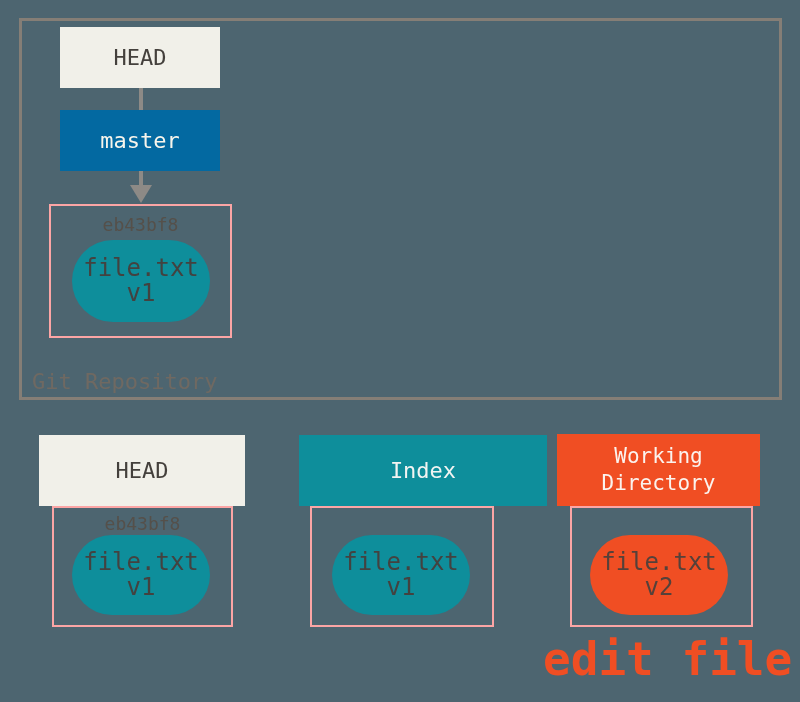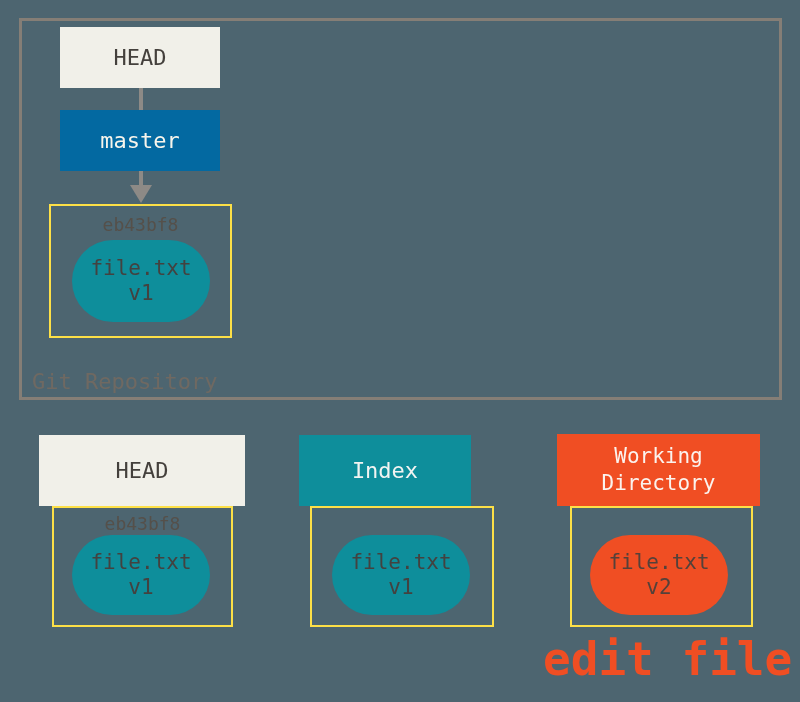--- a/index.html
+++ b/index.html
@@ -48,49 +48,49 @@
   .conn2 { left: 139px; top: 171px; width: 4px; height: 15px; background: #8D8A86; }
   .arrowhead {
     left: 130px; top: 185px;
     width: 0; height: 0;
     border-left: 11px solid transparent;
     border-right: 11px solid transparent;
     border-top: 18px solid #8D8A86;
   }
 
   .snapshot-box {
-    border: 2px solid #fde047;
+    border: 2px solid #fca5a5;
   }
   .commit-box { left: 49px; top: 204px; width: 183px; height: 134px; }
 
   .hash {
     position: absolute;
     left: 0; right: 0;
     text-align: center;
     font-size: 18px;
     color: #55504A;
   }
   .pill {
     position: absolute;
     border-radius: 41px;
     display: flex;
     flex-direction: column;
     align-items: center;
     justify-content: center;
-    font-size: 21px;
+    font-size: 24px;
     line-height: 25px;
     text-align: center;
   }
   .pill.teal   { background: #0E8E9B; color: #434240; }
   .pill.orange { background: #F04E23; color: #55413A; }
 
   
   .col-head-hdr  { left: 39px;  top: 435px; width: 206px; height: 71px; }
   .col-head-box  { left: 52px;  top: 506px; width: 181px; height: 121px; }
-  .col-index-hdr { left: 299px; top: 435px; width: 172px; height: 71px; }
+  .col-index-hdr { left: 299px; top: 435px; width: 248px; height: 71px; }
   .col-index-box { left: 310px; top: 506px; width: 184px; height: 121px; }
   .col-wd-hdr    { left: 557px; top: 434px; width: 203px; height: 72px; font-size: 21px; line-height: 27px; }
   .col-wd-box    { left: 570px; top: 506px; width: 183px; height: 121px; }
   .col-wd-hdr .wrap { width: 180px; }
 
   .edit-file {
     left: 543px; top: 637px;
     font-size: 46px;
     line-height: 44px;
     font-weight: bold;

